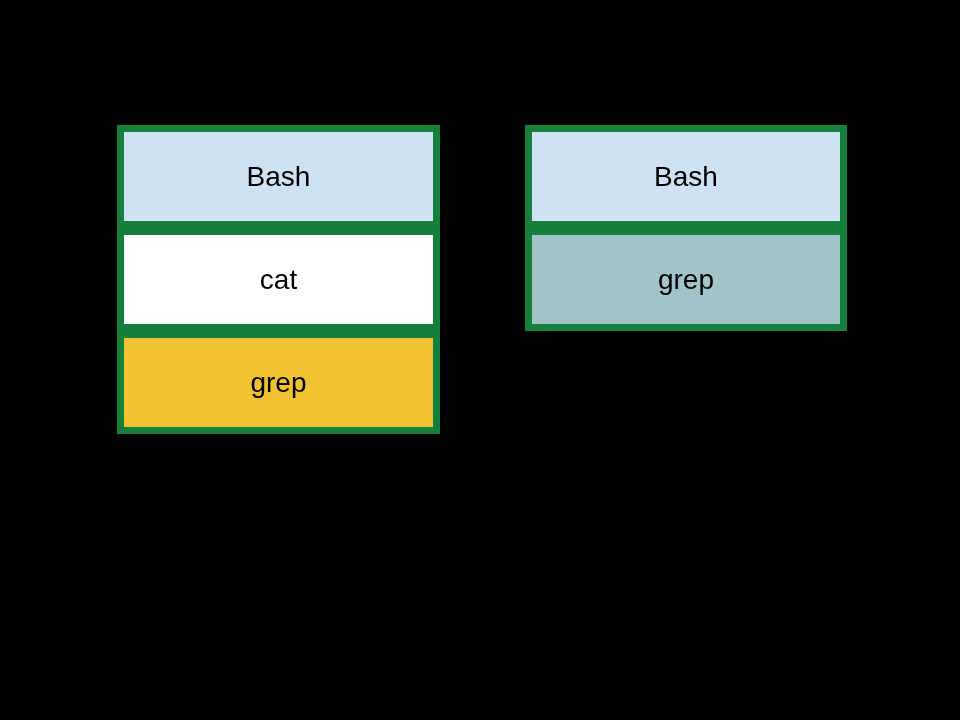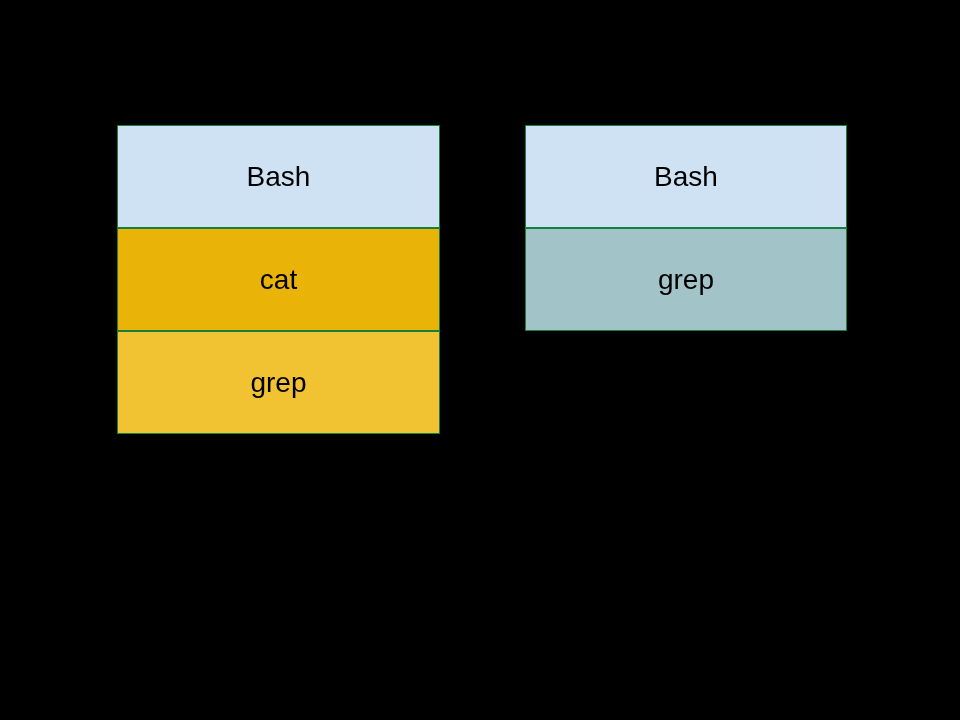--- a/index.html
+++ b/index.html
@@ -30,41 +30,41 @@
     width: 323px;
   }
   .stack-right {
     left: 525px;
     top: 125px;
     width: 322px;
   }
   .box {
     box-sizing: border-box;
     height: 103px;
-    border: 1px solid #15803d;
+    border: 7px solid #15803d;
     display: flex;
     flex-direction: column;
     align-items: center;
     justify-content: center;
     text-align: center;
     font-size: 28px;
     line-height: 38px;
     font-weight: 400;
   }
 </style>
 </head>
 <body>
 
 <div class="slide">
 
   <div class="stack stack-left">
     <div class="box" style="background-color: rgb(207, 226, 243);">
       <div>Bash</div>
     </div>
-    <div class="box" style="background-color: #eab308;">
+    <div class="box" style="background-color: #ffffff;">
       <div>cat</div>
     </div>
     <div class="box" style="background-color: rgb(241, 194, 50);">
       <div>grep</div>
     </div>
   </div>
 
   <div class="stack stack-right">
     <div class="box" style="background-color: rgb(207, 226, 243);">
       <div>Bash</div>

